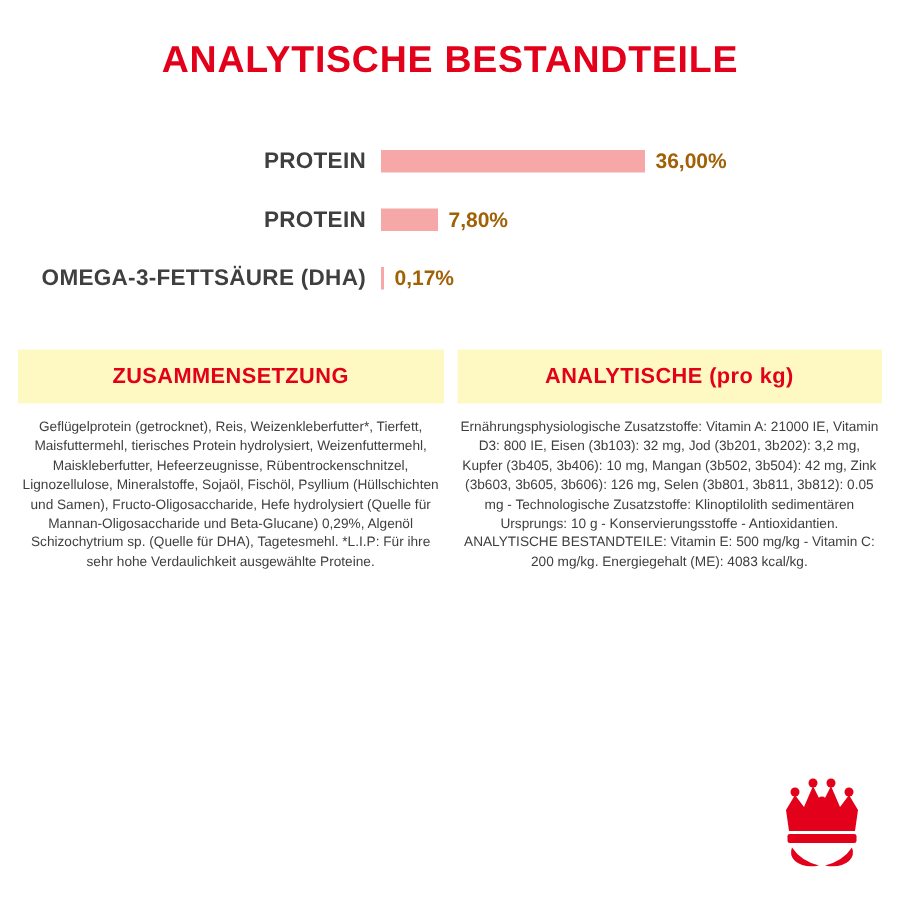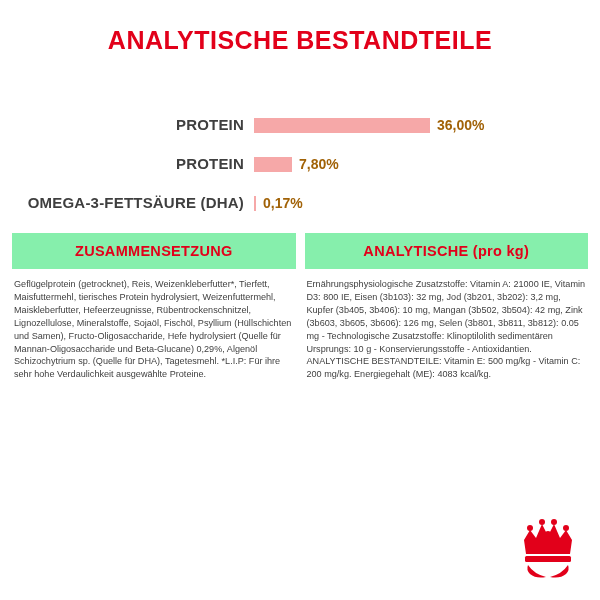--- a/index.html
+++ b/index.html
@@ -25,21 +25,21 @@
     margin-bottom: 4px;
   }
 
   
   .chart {
     margin: 44px 0 0 0;
     padding: 0 16px 0 16px;
   }
   .bar-row {
     display: flex;
-    align-items: flex-end;
+    align-items: flex-start;
     height: 34px;
     margin-bottom: 5px;
   }
   .bar-label {
     width: 238px;
     text-align: right;
     padding-right: 10px;
     font-size: 15px;
     font-weight: bold;
     color: #3f3f3f;
@@ -70,34 +70,34 @@
     display: flex;
     gap: 9px;
     padding: 0 12px;
     margin-top: 22px;
   }
   .panel {
     flex: 1;
     min-width: 0;
   }
   .panel-header {
-    background: #86efac;
+    background: #fef9c3;
     color: #e2001a;
     font-size: 14.5px;
     font-weight: bold;
     text-align: center;
     padding: 10px 4px;
     letter-spacing: 0.3px;
   }
   .panel-body {
     font-size: 9.1px;
     line-height: 1.42;
     color: #3f3f3f;
     padding: 9px 2px 0 2px;
-    text-align: left;
+    text-align: center;
     word-break: break-word;
   }
 
   
   .logo {
     position: absolute;
     right: 22px;
     bottom: 18px;
     width: 60px;
     height: 72px;

